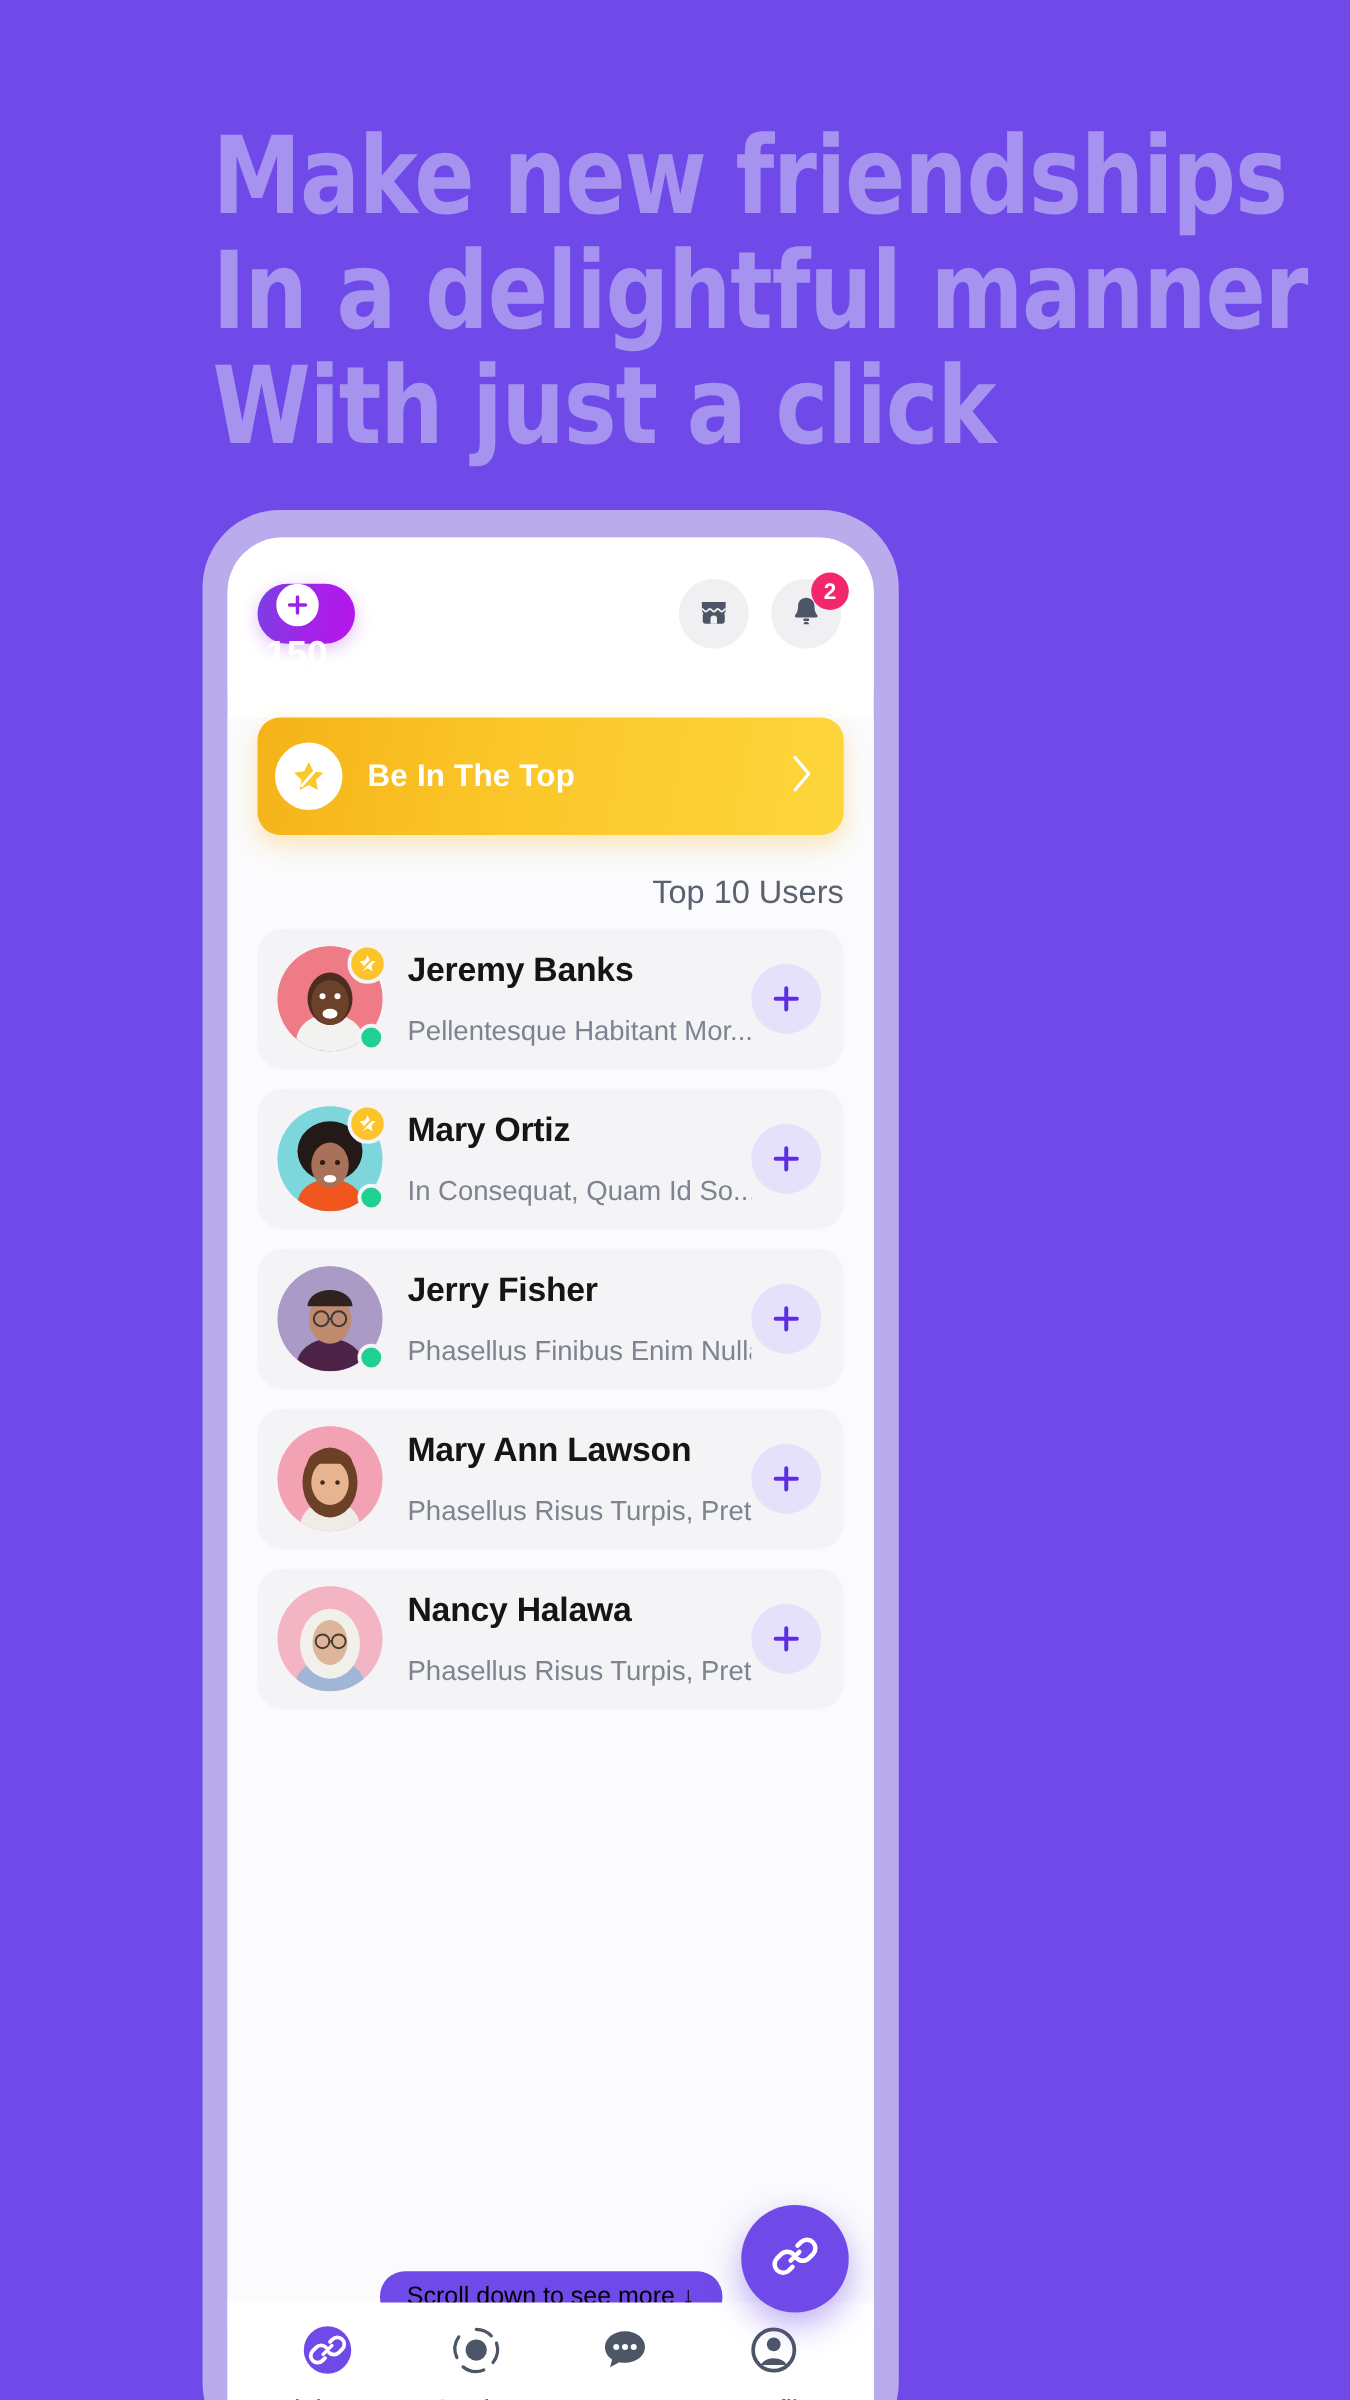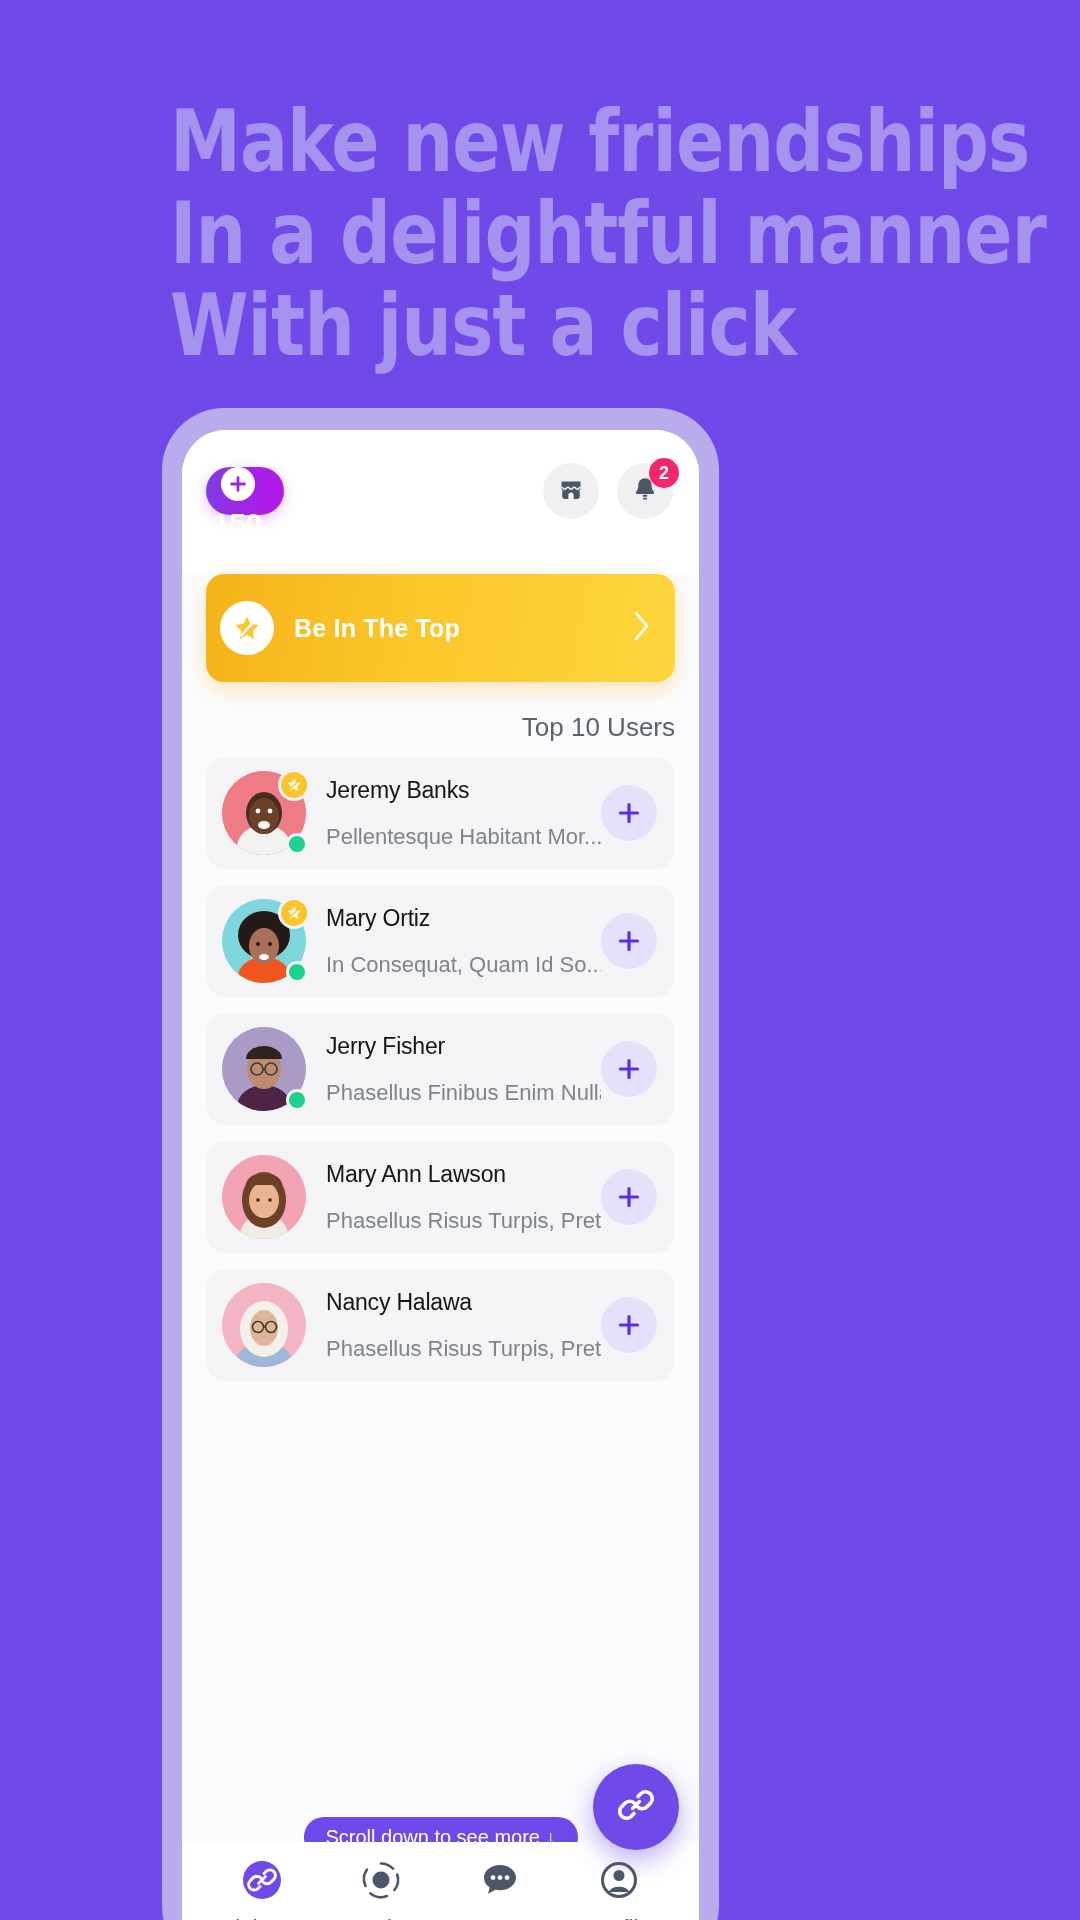--- a/index.html
+++ b/index.html
@@ -109,21 +109,21 @@
   
   .content {
     background: #fbfbfd;
     padding: 0 24px;
     height: calc(100% - 122px - 126px);
     position: relative;
   }
 
   .promo {
     margin-top: 22px;
-    height: 108px;
+    height: 94px;
     border-radius: 18px;
     background: linear-gradient(100deg, #f5b318 0%, #fbc72a 45%, #fdd63c 100%);
     display:flex;
     align-items:center;
     padding: 0 22px 0 14px;
     box-shadow: 0 8px 20px rgba(245,180,25,0.30);
   }
   .promo-icon {
     width: 54px; height: 54px;
     border-radius: 50%;
@@ -186,22 +186,22 @@
     border-radius: 50%;
     background: #1ed191;
     border: 3px solid #f4f4f7;
   }
   .user-text {
     flex: 1 1 auto;
     margin-left: 20px;
     min-width: 0;
   }
   .user-name {
-    font-size: 23px;
-    font-weight: 400;
+    font-size: 27px;
+    font-weight: 700;
     color: #151515;
     letter-spacing: -0.2px;
     white-space: nowrap;
     overflow: hidden;
   }
   .user-sub {
     margin-top: 20px;
     font-size: 22px;
     color: #7d838f;
     white-space: nowrap;
@@ -214,21 +214,21 @@
     display:flex; align-items:center; justify-content:center;
     flex: 0 0 auto;
   }
 
   .scroll-hint {
     position: absolute;
     left: 50%;
     transform: translateX(-50%);
     bottom: 6px;
     background: #6f4ae8;
-    color: #ffffff;
+    color: #000000;
     font-size: 20px;
     border-radius: 20px;
     padding: 9px 22px;
     white-space: nowrap;
   }
 
   .fab {
     position: absolute;
     right: 20px;
     bottom: 118px;

